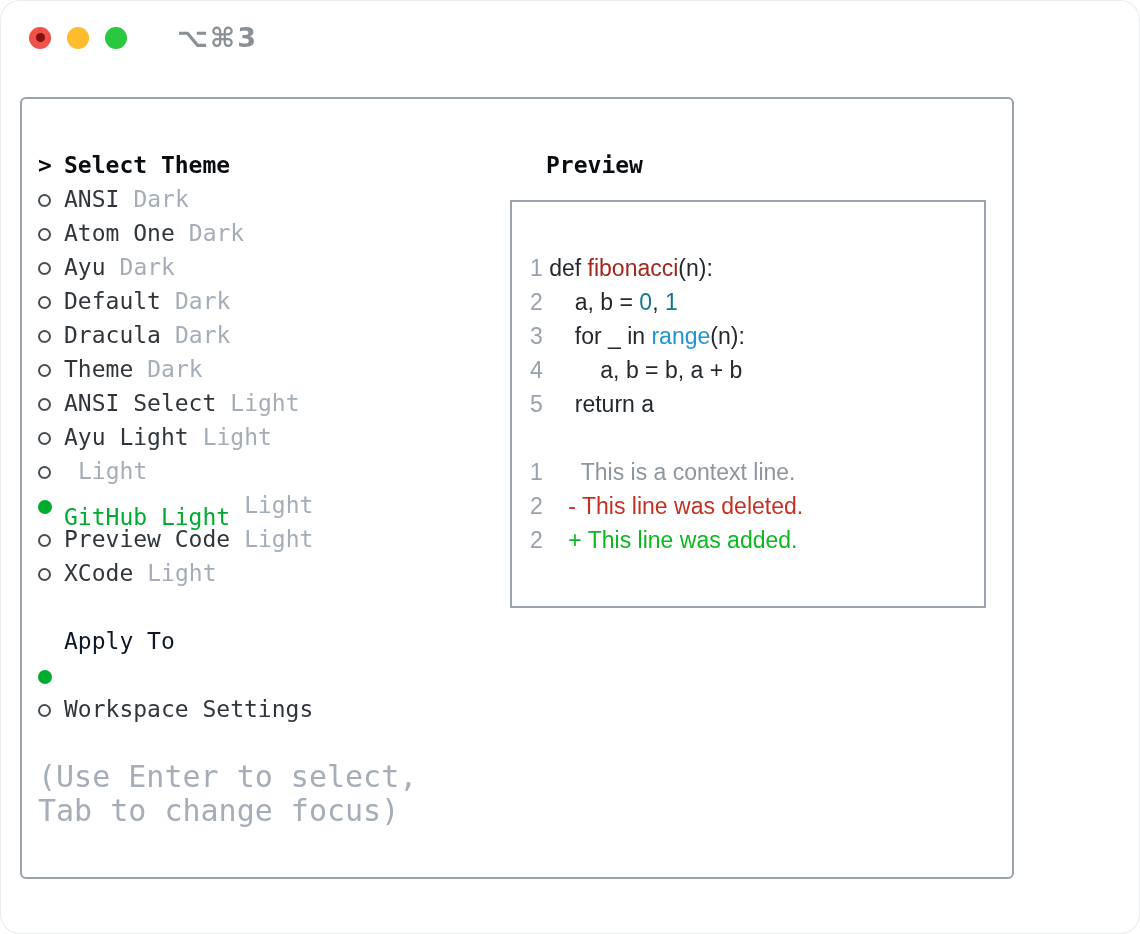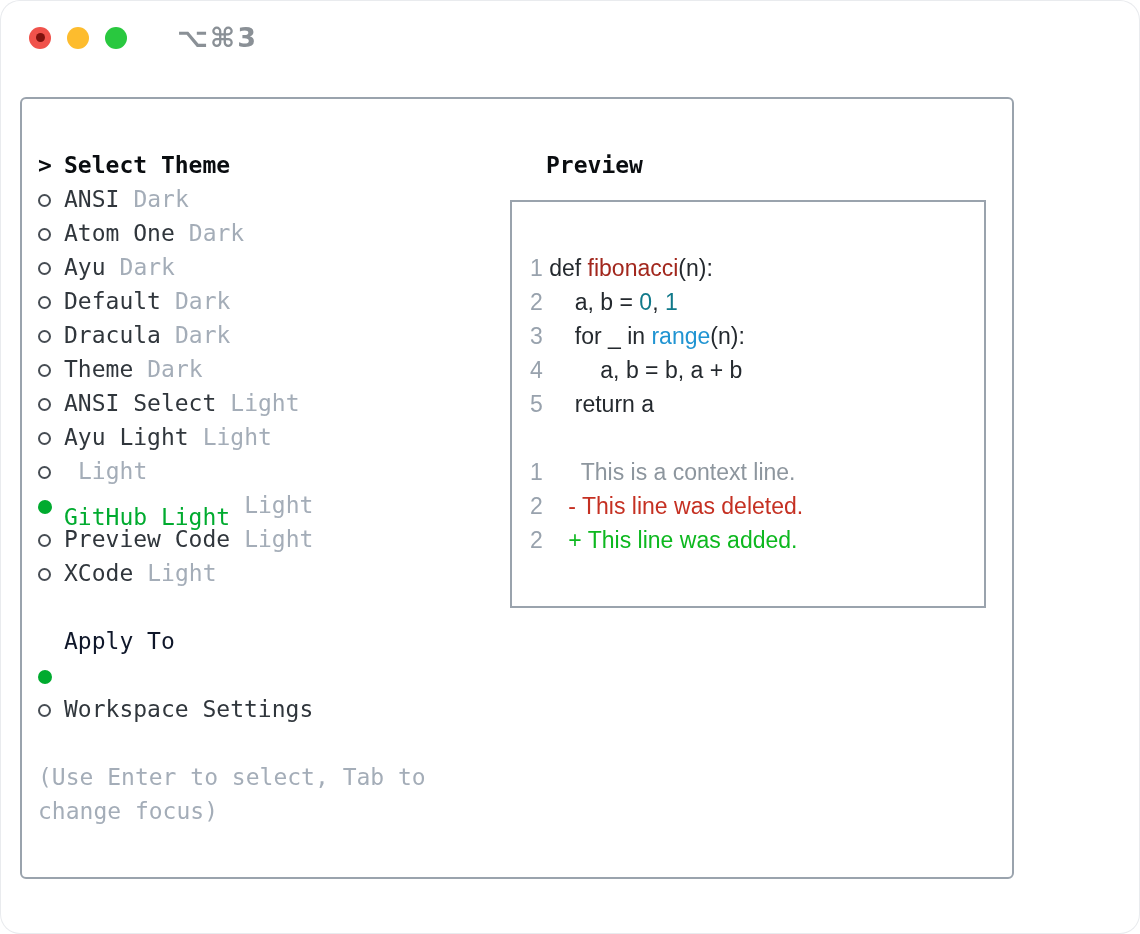--- a/index.html
+++ b/index.html
@@ -58,21 +58,21 @@
     background:var(--accent-green);vertical-align:middle;
   }
   .prefix{font-weight:bold;color:var(--header-black);}
   .hdr{font-weight:bold;color:var(--header-black);}
   .hdr-plain{font-weight:normal;color:#0f172a;}
   .opt-name{color:var(--text-dark);}
   .opt-name.selected{color:var(--accent-green);margin-top:24px;}
   .opt-tag{color:var(--muted);margin-left:14px;}
   .blank-row{height:34px;}
   .hint{
-    width:436px;font-size:23px;line-height:34px;color:var(--muted);
+    width:436px;font-size:30px;line-height:34px;color:var(--muted);
     word-break:normal;
   }
   
   .right-col{position:absolute;left:478px;top:49px;}
   .preview-header{font-size:23px;line-height:34px;font-weight:bold;color:var(--header-black);margin-left:46px;}
   .preview-box{
     margin:18px 0 0 10px;width:476px;height:408px;
     border:2px solid var(--border);background:#fff;overflow:hidden;
   }
   .preview-code{

